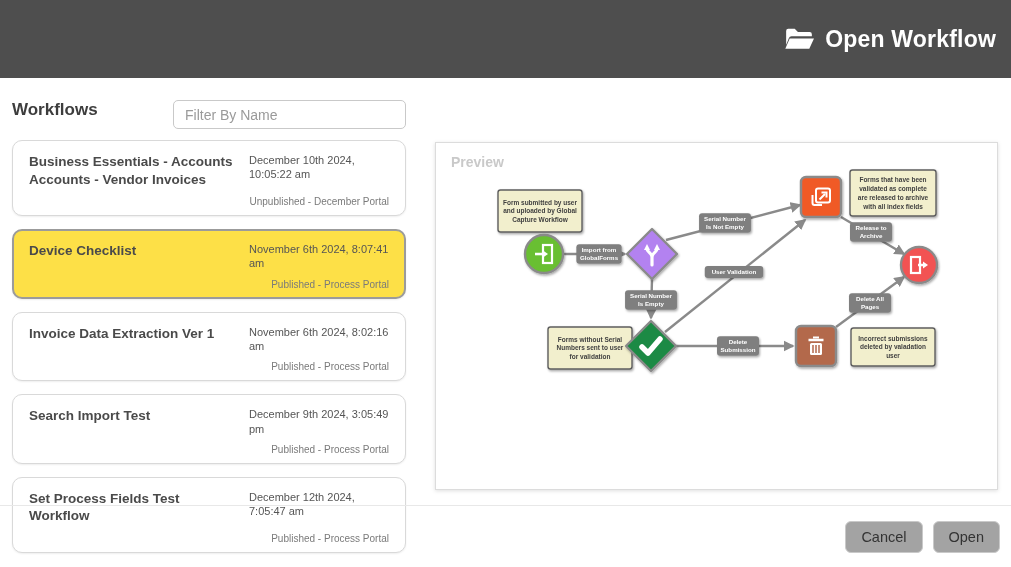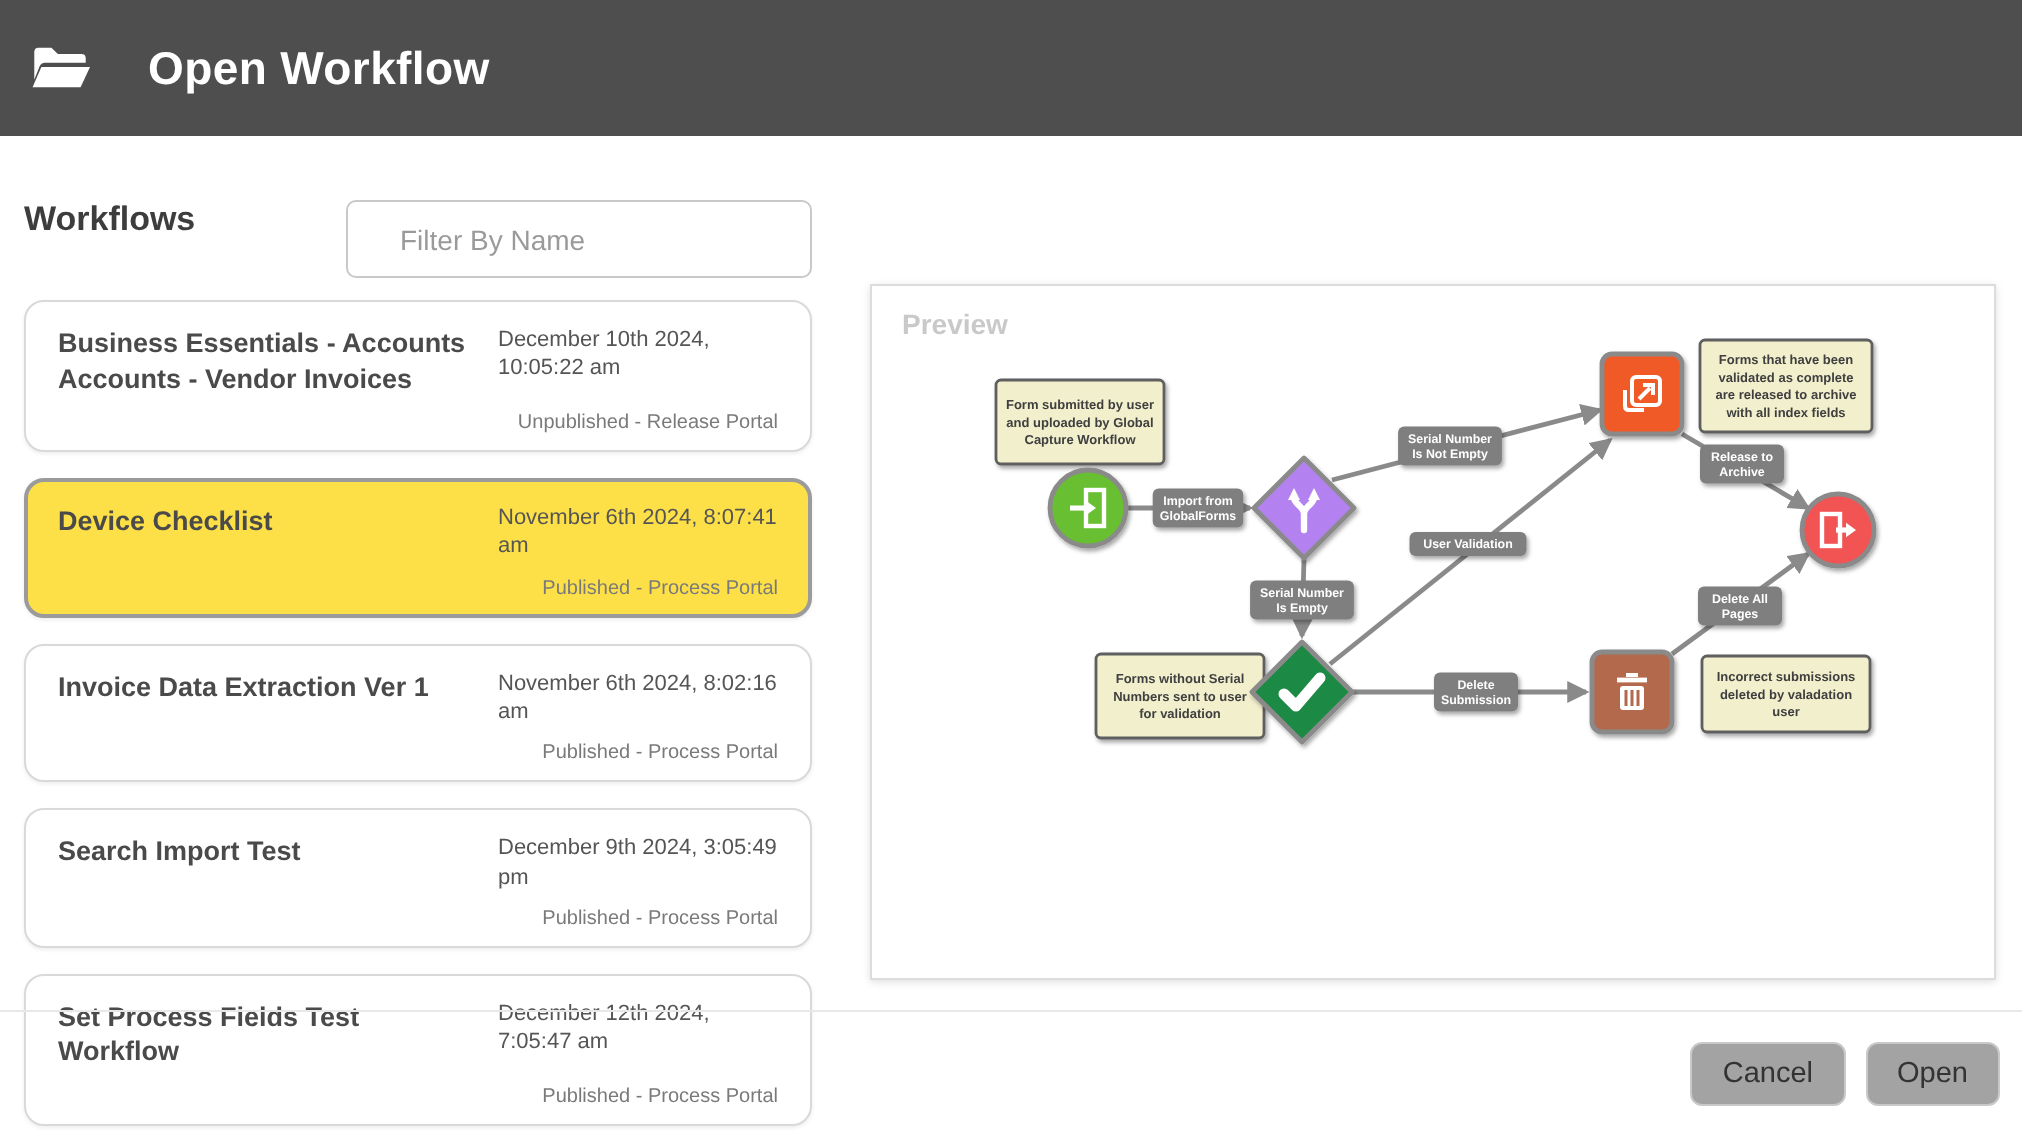--- a/index.html
+++ b/index.html
@@ -2,30 +2,30 @@
 <html><head>
 <meta charset="utf-8">
 <style>
   * { box-sizing: border-box; }
   html,body { margin:0; padding:0; }
   body {
     width:1011px; height:567px; position:relative; overflow:hidden;
     background:#ffffff; font-family:"Liberation Sans", sans-serif;
   }
   .header {
-    position:absolute; top:0; left:0; right:0; height:68px;
-    background:#4e4e4e; display:flex; align-items:center; padding:0 15px; gap:29px;
+    position:absolute; top:0; left:0; right:0; height:78px;
+    background:#4e4e4e; display:flex; align-items:center; padding:0 15px; gap:11px;justify-content:flex-end;
   }
   .header .app-title { color:#fff; font-size:23px; font-weight:bold; letter-spacing:.2px; }
   .left-pane { position:absolute; left:12px; top:100px; width:394px; }
   .left-head { display:flex; align-items:flex-start; margin-bottom:11px; }
   .pane-title { font-size:17px; font-weight:bold; color:#3d3d3d; }
   .filter-input {
-    margin-left:auto; width:233px; height:39px; border:1px solid #c9c9c9; border-radius:5px;
-    padding:0 26px; font-size:14px; color:#737373; outline:none;
+    margin-left:auto; width:233px; height:29px; border:1px solid #c9c9c9; border-radius:5px;
+    padding:0 11px; font-size:14px; color:#737373; outline:none;
     font-family:"Liberation Sans", sans-serif;
   }
   .filter-input::placeholder { color:#9a9a9a; }
   .wf-item {
     background:#fff; border:1px solid #d9d9d9; border-radius:10px;
     padding:12px 16px 8px; margin-bottom:13px; cursor:pointer;
     box-shadow:0 1px 2px rgba(0,0,0,.07);
   }
   .wf-item.selected { background:#fde047; border:2px solid #9b9b9b; padding:11px 15px 7px; }
   .wf-top { display:flex; }
@@ -61,21 +61,21 @@
   <div class="left-head">
     <span class="pane-title">Workflows</span>
     <input class="filter-input" type="text" placeholder="Filter By Name" style="">
   </div>
   <div>
       <div class="wf-item">
         <div class="wf-top">
           <div class="wf-name">Business Essentials - Accounts Accounts - Vendor Invoices</div>
           <div class="wf-date">December 10th 2024, 10:05:22 am</div>
         </div>
-        <div class="wf-status">Unpublished - Release Portal</div>
+        <div class="wf-status">Unpublished - December Portal</div>
       </div>
       <div class="wf-item selected">
         <div class="wf-top">
           <div class="wf-name">Device Checklist</div>
           <div class="wf-date">November 6th 2024, 8:07:41 am</div>
         </div>
         <div class="wf-status">Published - Process Portal</div>
       </div>
       <div class="wf-item">
         <div class="wf-top">

